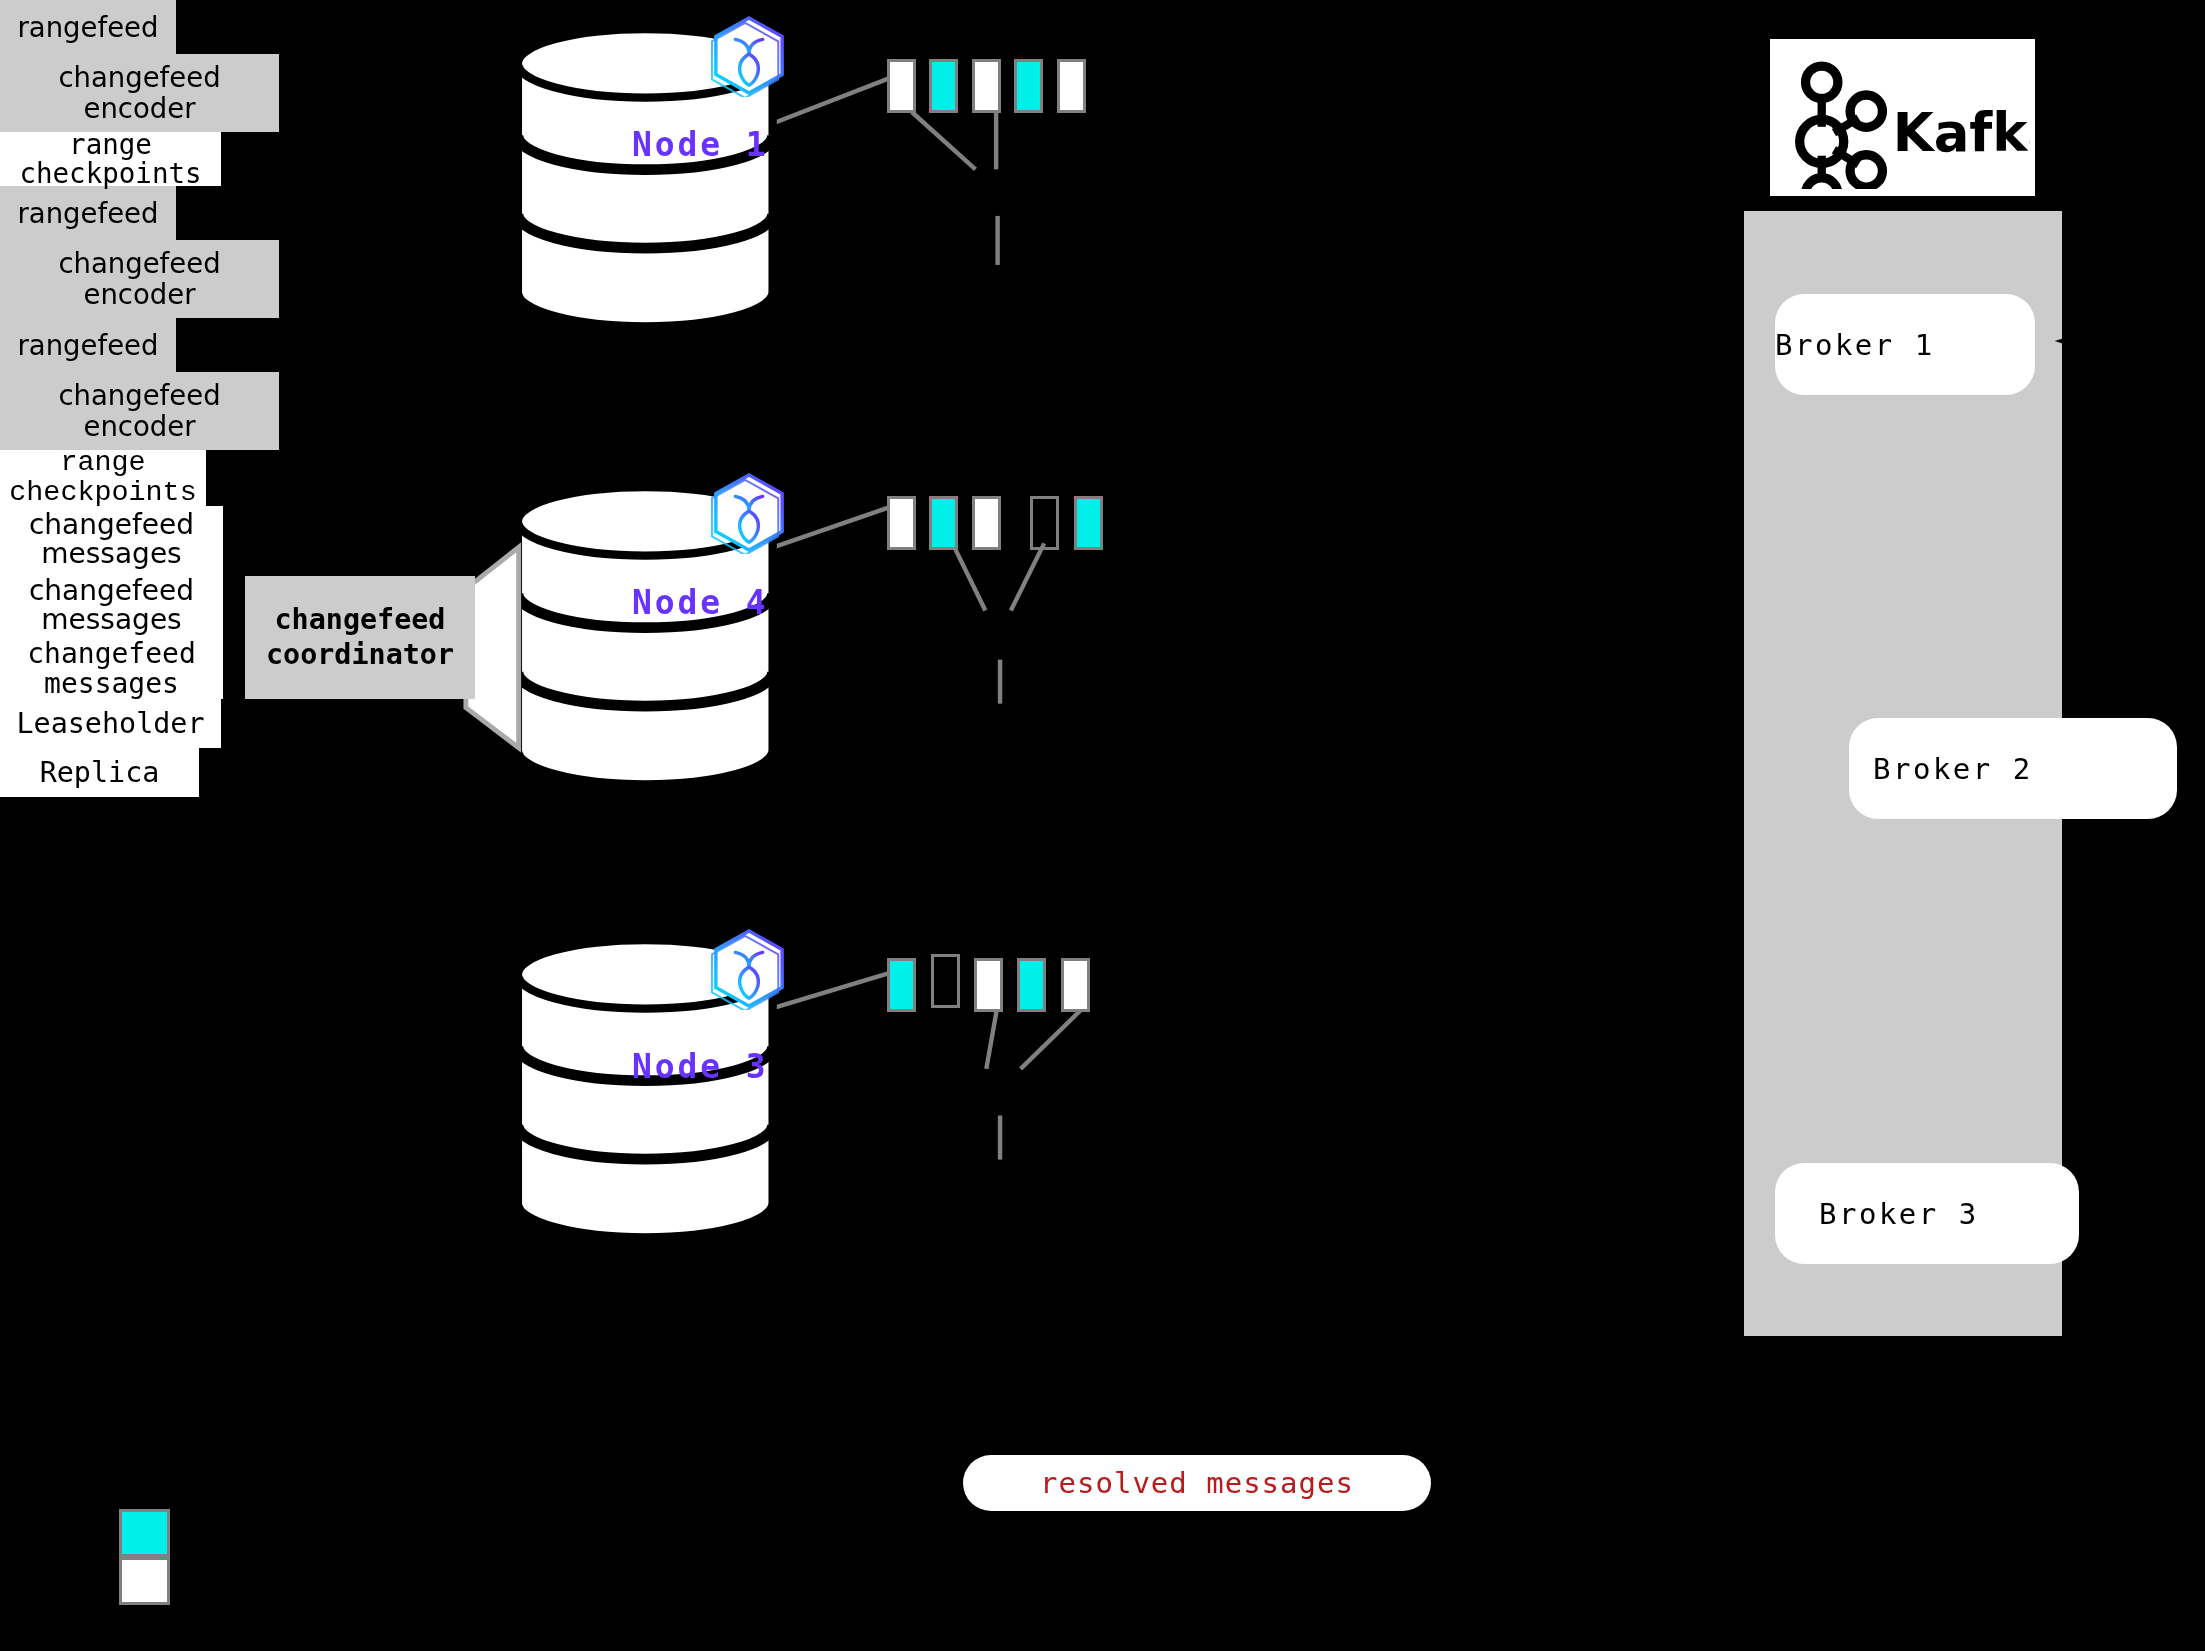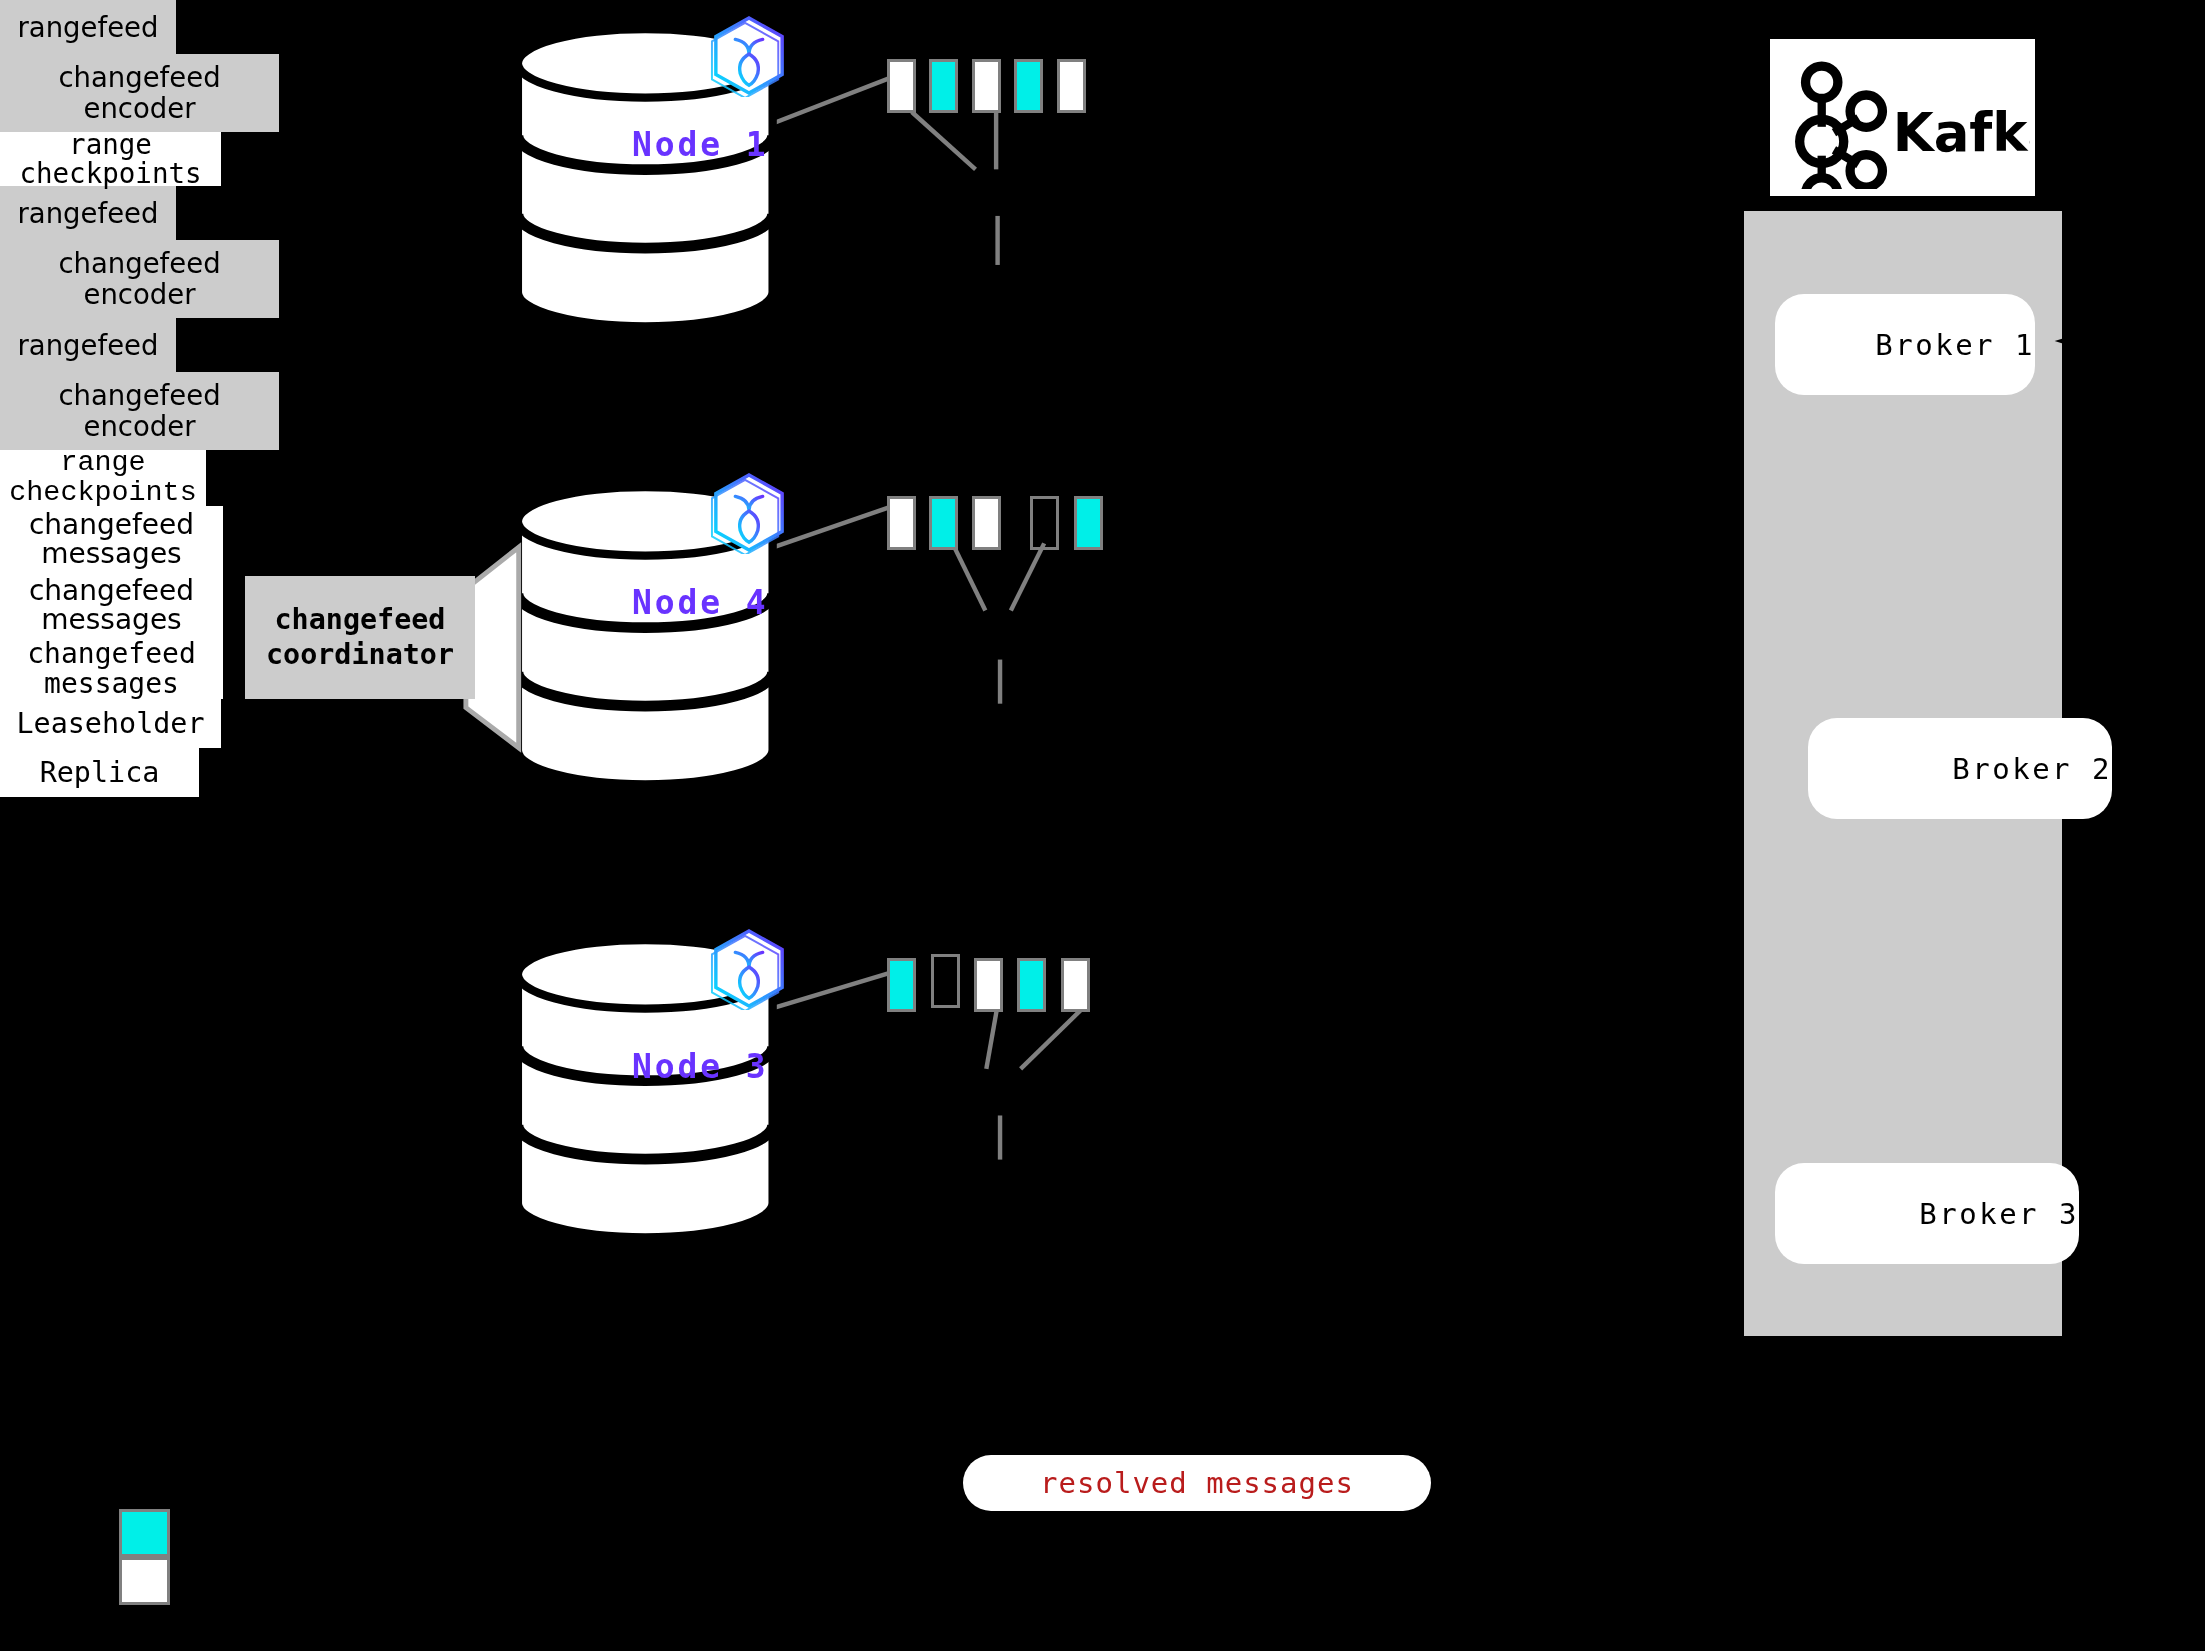--- a/index.html
+++ b/index.html
@@ -29,21 +29,21 @@
   .rep{position:absolute;border:3.4px solid #808080;box-sizing:border-box;}
   .rep.lease{background:#00efe8;}
   .rep.replica{background:#ffffff;}
   .rep.empty{background:transparent;}
 
   
   .kpanel{position:absolute;background:#cccccc;}
   .klogo{position:absolute;background:#ffffff;display:flex;align-items:center;
          justify-content:center;}
   .broker{position:absolute;background:#ffffff;border-radius:29px;
-          display:flex;align-items:center;justify-content:flex-end;
+          display:flex;align-items:center;justify-content:flex-start;
           font-family:"DejaVu Sans Mono",monospace;color:#000;letter-spacing:2.5px;}
 
   
   .pill{position:absolute;background:#ffffff;border-radius:98px;
         display:flex;align-items:center;justify-content:center;
         font-family:"DejaVu Sans Mono",monospace;color:#b91c1c;
         letter-spacing:1px;}
 
   
   .coord{position:absolute;background:#cccccc;display:flex;align-items:center;
@@ -101,21 +101,21 @@
     </svg>
   </div>
 
   <svg class="abs" style="left:2035px;top:314px;width:171px;height:59px;" viewBox="0 0 348 120" width="171" height="59">
     <polygon points="40,55 95,38 95,72" fill="#000000"></polygon>
   </svg>
 
   <div class="broker" style="left:1775px;top:294px;width:260px;height:101px;font-size:29px;">
     <span>Broker 1</span>
   </div>
-  <div class="broker" style="left:1808px;top:718px;width:304px;height:101px;font-size:29px;">
+  <div class="broker" style="left:1849px;top:718px;width:304px;height:101px;font-size:29px;padding-left:24px;">
     <span>Broker 2</span>
   </div>
   <div class="broker" style="left:1775px;top:1163px;width:260px;height:101px;font-size:29px;padding-left:44px;">
     <span>Broker 3</span>
   </div>
 
   <div class="cyl" style="left:512px;top:24.5px;">
     <svg width="267" height="304" viewBox="0 0 545 620">
       <g fill="#ffffff" stroke="#000000" stroke-width="17">
         <path d="M12 78 L12 545 A260 70 0 0 0 532 545 L532 78 Z"></path>

